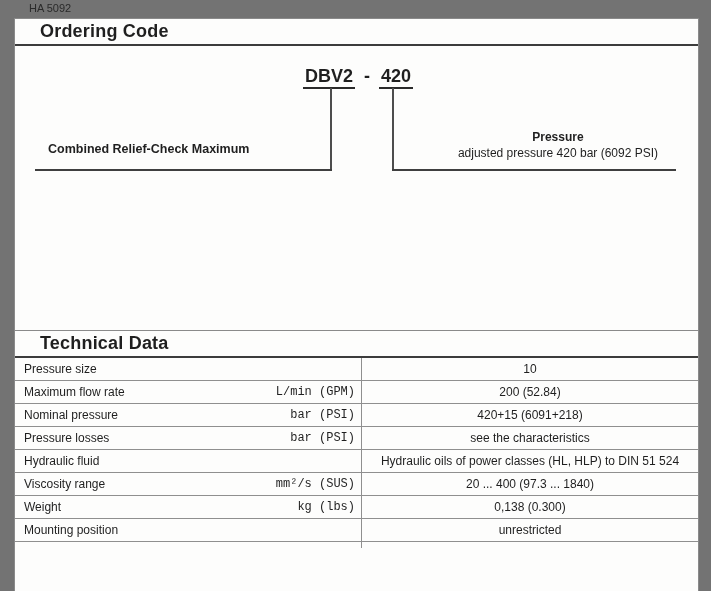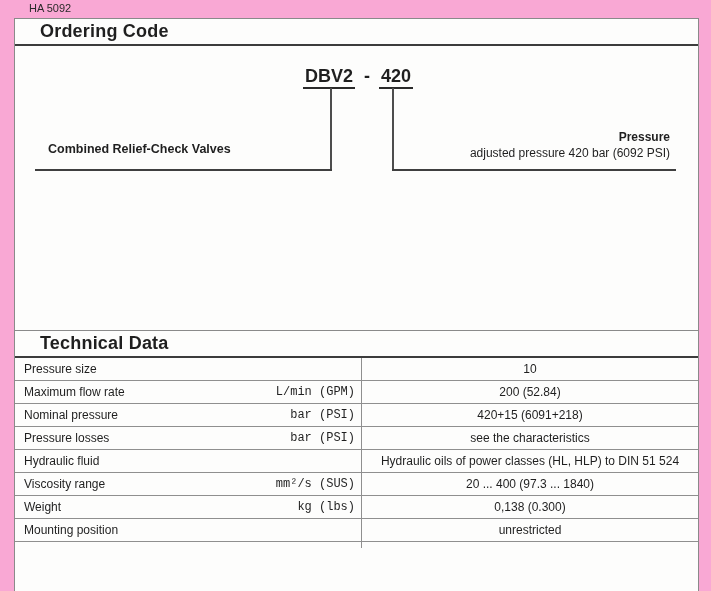--- a/index.html
+++ b/index.html
@@ -1,19 +1,19 @@
 <!DOCTYPE html>
 <html><head>
 <meta charset="utf-8">
 <style>
   html,body { margin:0; padding:0; }
   .page {
     position:relative;
     width:711px; height:591px;
-    background:#f9a8d4;
+    background:#737373;
     font-family:"Liberation Sans", sans-serif;
     color:#1f1f1f;
     overflow:hidden;
   }
   .doc-code {
     position:absolute; left:29px; top:2px;
     font-size:11px; color:#2a2a2a;
   }
   .outer-box {
     position:absolute; left:14px; top:18px;
@@ -47,22 +47,22 @@
   .vline-left { left:315px; }
   .vline-right { left:377px; }
   .hline { position:absolute; top:123px; height:2px; background:#3f3f3f; }
   .hline-left { left:20px; width:297px; }
   .hline-right { left:377px; width:284px; }
   .left-callout {
     position:absolute; left:33px; top:96px;
     font-size:12.5px; font-weight:bold;
   }
   .right-callout {
-    position:absolute; right:28px; top:84px;
-    text-align:right; font-size:12px; line-height:15px;
+    position:absolute; right:40px; top:84px;
+    text-align:center; font-size:12px; line-height:15px;
   }
   .rc-title { font-weight:bold; margin-bottom:1px; }
   .tech-table { font-size:12px; }
   .t-row {
     display:flex; align-items:stretch;
     box-sizing:border-box; height:23px;
     border-bottom:1px solid #8f8f8f;
   }
   .t-left {
     box-sizing:border-box; width:347px;
@@ -94,21 +94,21 @@
         <span class="code-part">DBV2</span>
         <span class="code-sep">-</span>
         <span class="code-part">420</span>
       </div>
 
       <div class="vline vline-left"></div>
       <div class="vline vline-right"></div>
       <div class="hline hline-left"></div>
       <div class="hline hline-right"></div>
 
-      <div class="left-callout">Combined Relief-Check Valves</div>
+      <div class="left-callout">Combined Relief-Check Maximum</div>
 
       <div class="right-callout">
         <div class="rc-title">Pressure</div>
         <div class="rc-desc">adjusted pressure 420 bar (6092 PSI)</div>
       </div>
     </div>
 
     <div class="section-header">
       <span>Technical Data</span>
     </div>

